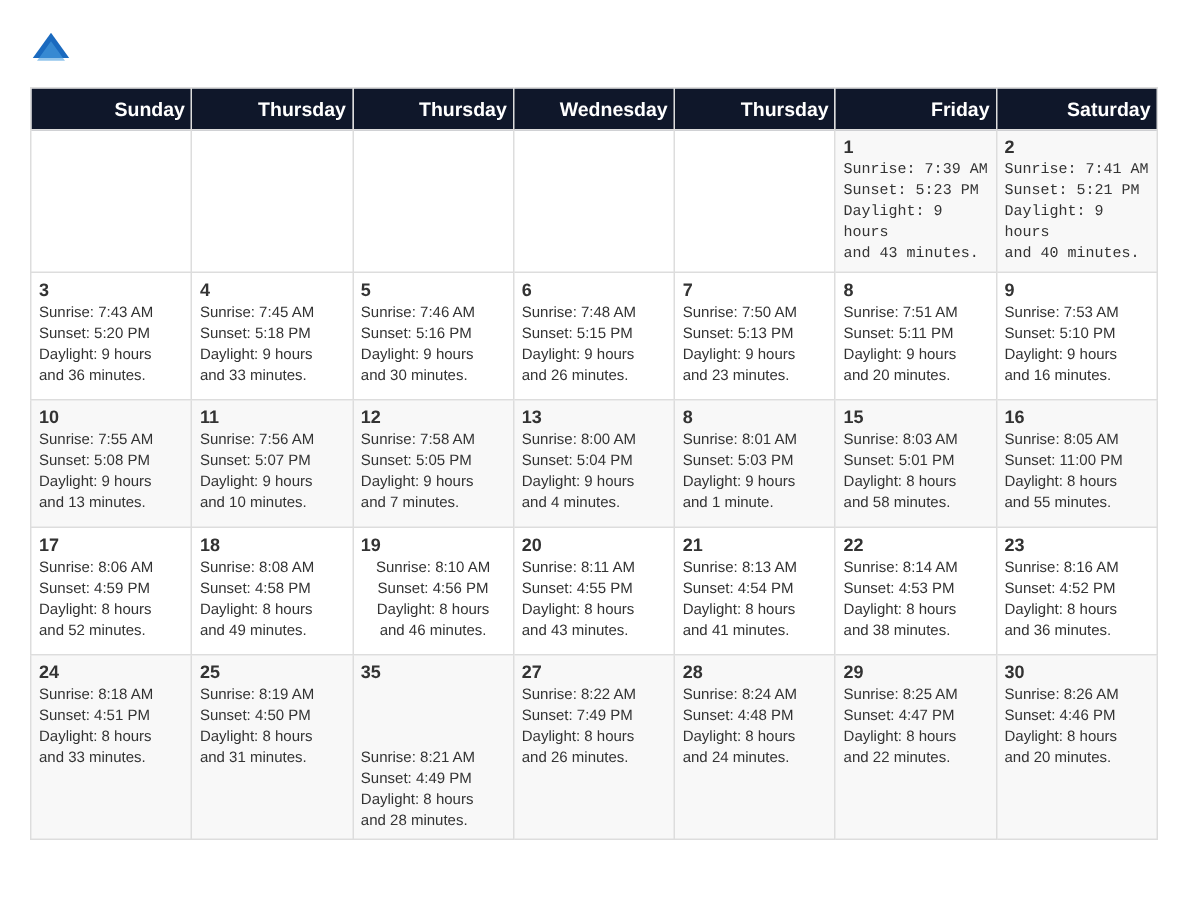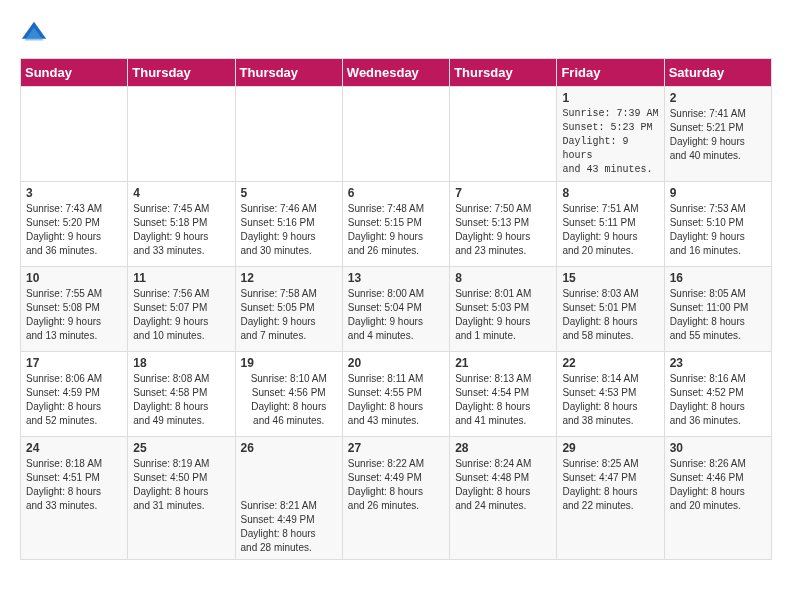--- a/index.html
+++ b/index.html
@@ -51,26 +51,26 @@
     .location {
       font-size: 15px;
       color: #555;
     }
     .calendar {
       width: 100%;
       border-collapse: collapse;
       table-layout: fixed;
     }
     .calendar thead th {
-      background: #be185d;
+      background: #0f172a;
       color: #fff;
       font-size: 13px;
       font-weight: bold;
       padding: 6px 4px;
-      text-align: left;
+      text-align: right;
       border: 1px solid #ddd;
     }
     .calendar tbody td {
       border: 1px solid #ddd;
       vertical-align: top;
       padding: 4px 5px;
       font-size: 10.5px;
       color: #333;
       height: 85px;
       background: #fff;
@@ -137,21 +137,21 @@
         <td class="empty"></td>
         <td>
           <span class="day-num">1</span>
           <div class="day-info" style="white-space: pre-line; font-family: Liberation Mono, monospace;">Sunrise: 7:39 AM
 Sunset: 5:23 PM
 Daylight: 9 hours
 and 43 minutes.</div>
         </td>
         <td>
           <span class="day-num">2</span>
-          <div class="day-info" style="white-space: pre-line;">Sunrise: 7:41 AM
+          <div class="day-info" style="white-space: pre-line; font-family: Liberation Mono, monospace;">Sunrise: 7:41 AM
 Sunset: 5:21 PM
 Daylight: 9 hours
 and 40 minutes.</div>
         </td>
       </tr>
       <tr>
         <td>
           <span class="day-num">3</span>
           <div class="day-info" style="white-space: pre-line;">Sunrise: 7:43 AM
 Sunset: 5:20 PM
@@ -312,30 +312,30 @@
 and 33 minutes.</div>
         </td>
         <td>
           <span class="day-num">25</span>
           <div class="day-info" style="white-space: pre-line;">Sunrise: 8:19 AM
 Sunset: 4:50 PM
 Daylight: 8 hours
 and 31 minutes.</div>
         </td>
         <td>
-          <span class="day-num">26</span>
+          <span class="day-num">35</span>
           <div class="day-info" style="white-space: pre-line; margin-top: 44px;">Sunrise: 8:21 AM
 Sunset: 4:49 PM
 Daylight: 8 hours
 and 28 minutes.</div>
         </td>
         <td>
           <span class="day-num">27</span>
           <div class="day-info" style="white-space: pre-line;">Sunrise: 8:22 AM
-Sunset: 4:49 PM
+Sunset: 7:49 PM
 Daylight: 8 hours
 and 26 minutes.</div>
         </td>
         <td>
           <span class="day-num">28</span>
           <div class="day-info" style="white-space: pre-line;">Sunrise: 8:24 AM
 Sunset: 4:48 PM
 Daylight: 8 hours
 and 24 minutes.</div>
         </td>

